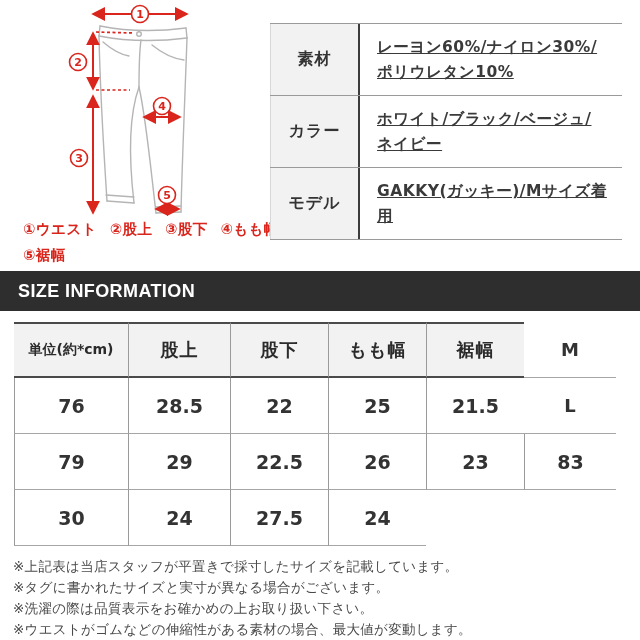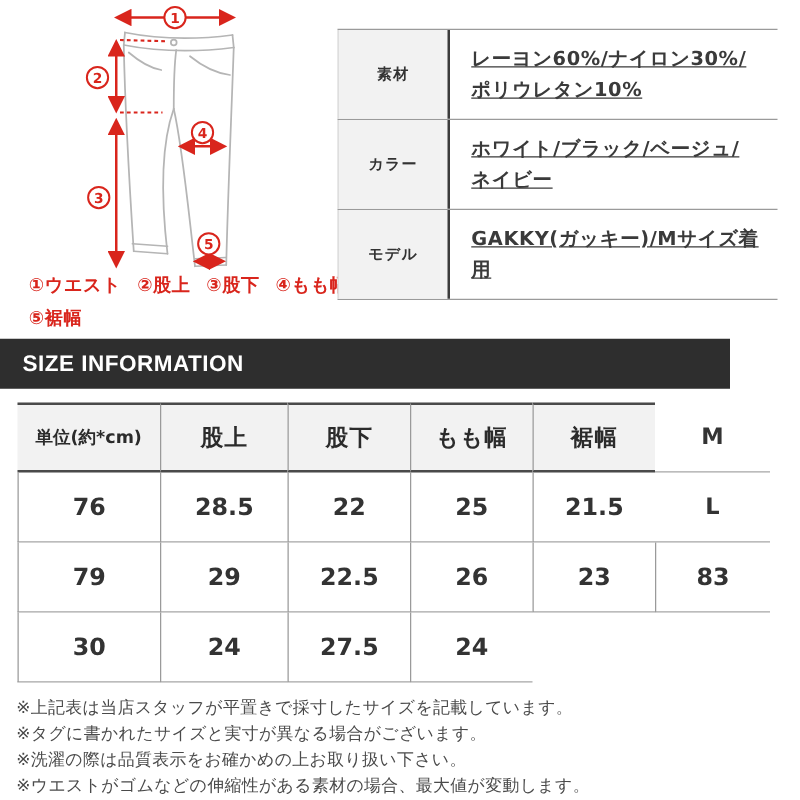--- a/index.html
+++ b/index.html
@@ -15,30 +15,30 @@
     letter-spacing:0.5px;white-space:nowrap;
   }
   .legend .legend-item{margin-right:7px;}
   
   .info-table{position:absolute;left:270px;top:23px;width:352px;}
   .info-row{display:flex;height:71px;border-top:1px solid #9a9a9a;}
   .info-row:last-child{border-bottom:1px solid #9a9a9a;}
   .info-label{
     width:87px;background:#f2f2f2;border-right:2px solid #3c3c3c;border-left:1px solid #d8d8d8;
     display:flex;align-items:center;justify-content:center;
-    font-weight:bold;font-size:12px;color:#333;letter-spacing:1px;
+    font-weight:bold;font-size:16px;color:#333;letter-spacing:1px;
   }
   .info-value{
     flex:1;display:flex;align-items:center;padding-left:17px;
     font-weight:bold;font-size:15.5px;line-height:1.55;color:#3a3a3a;
     white-space:pre-line;letter-spacing:0.5px;text-decoration:underline;
   }
   
   .banner{
-    position:absolute;left:0;top:271px;width:584px;height:40px;background:#2e2e2e;
+    position:absolute;left:0;top:271px;width:640px;height:40px;background:#2e2e2e;
     display:flex;align-items:center;padding-left:18px;box-sizing:border-box;
     color:#ffffff;font-weight:bold;font-size:18px;letter-spacing:0.4px;
     font-family:"Liberation Sans","DejaVu Sans",sans-serif;
   }
   
   .size-table{
     position:absolute;left:14px;top:322px;width:602px;
     display:grid;grid-template-columns:114px 102px 98px 98px 98px 92px;
   }
   .st-cell{

